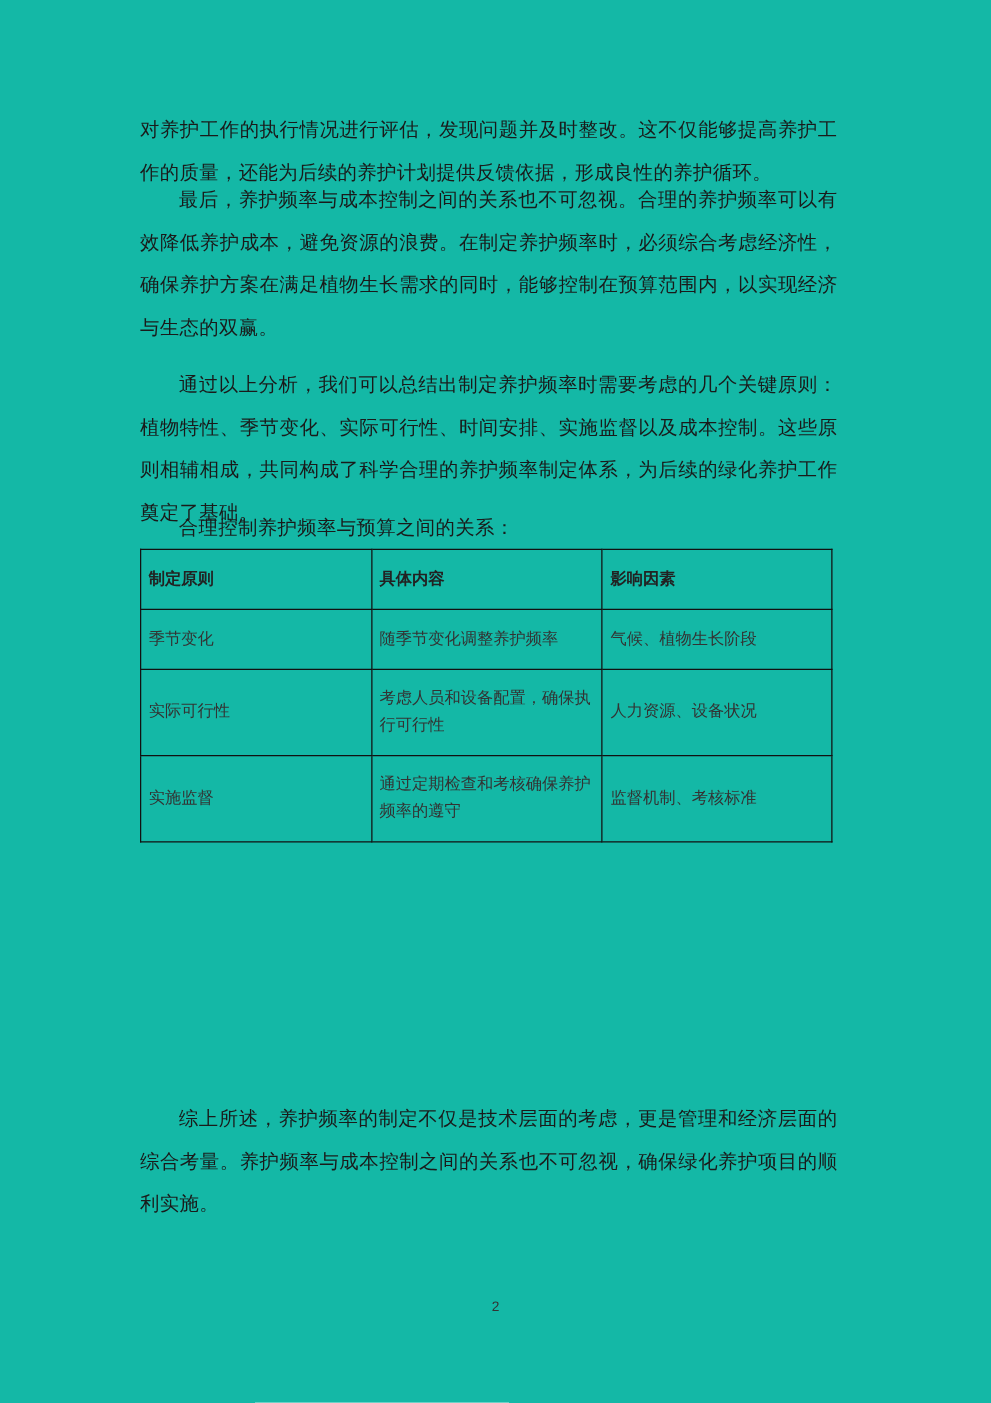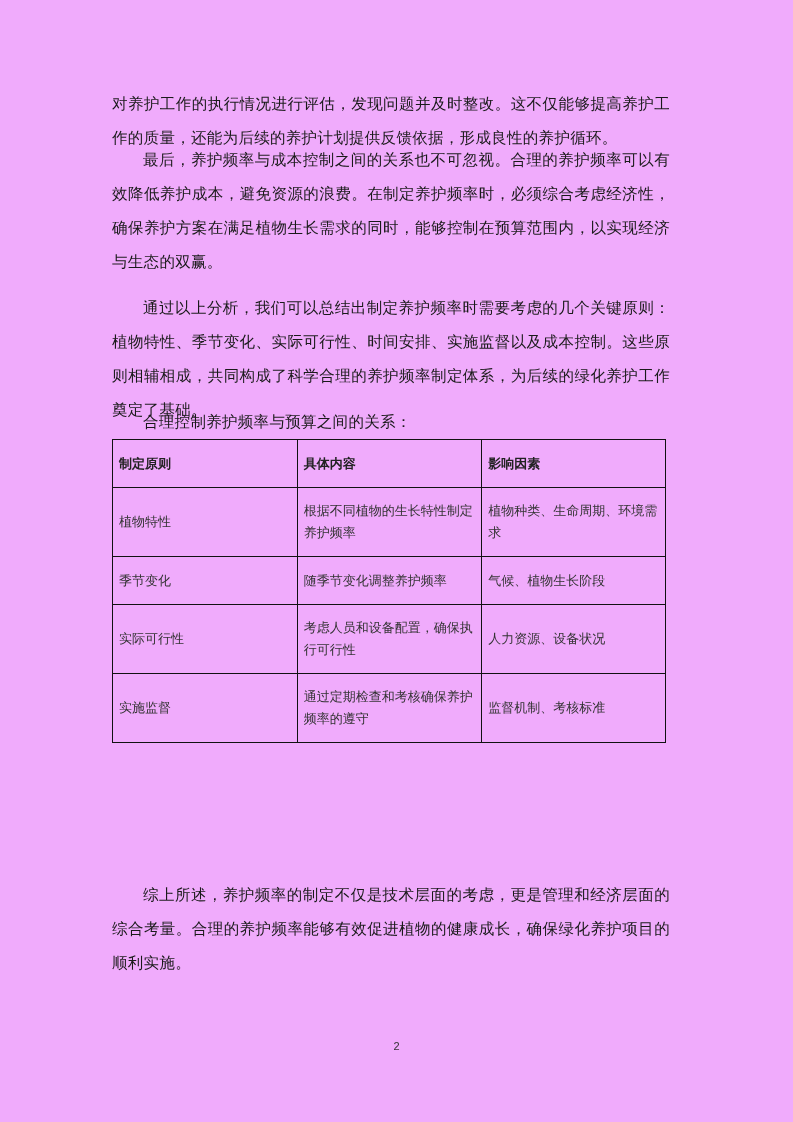--- a/index.html
+++ b/index.html
@@ -1,18 +1,18 @@
 <!DOCTYPE html>
 <html><head>
 <meta charset="utf-8">
 <style>
   html, body { margin: 0; padding: 0; background: #ffffff; }
   body { width: 793px; height: 1122px; position: relative; overflow: hidden;
          font-family: "DejaVu Serif", "Liberation Serif", serif; color: #1a1a1a; }
-  .page { position: absolute; left: 0; top: 0; width: 793px; height: 1122px; background: #f0abfc; }
+  .page { position: absolute; left: 0; top: 0; width: 793px; height: 1122px; background: #14b8a6; }
   .para { position: absolute; left: 112px; width: 558px; font-size: 15.5px; line-height: 34px;
           text-align: justify; margin: 0; letter-spacing: 0.3px; }
   .indent { text-indent: 31px; }
   table.summary { position: absolute; left: 112px; top: 439px; width: 554px;
                   border-collapse: collapse; font-family: "DejaVu Sans", "Liberation Sans", sans-serif; }
   table.summary th, table.summary td { border: 1.3px solid #111; font-size: 13px; color: #333;
                   padding: 0 6px; vertical-align: middle; line-height: 22px; }
   table.summary th { height: 47px; font-weight: bold; text-align: left; color: #222; }
   table.summary td { height: 68px; text-align: left; }
   table.summary tr.short td { height: 47px; }
@@ -37,39 +37,34 @@
         <col class="c3">
       </colgroup>
     <thead>
       <tr>
         <th>制定原则</th>
         <th>具体内容</th>
         <th>影响因素</th>
       </tr>
     </thead>
     <tbody>
-      <tr>
-        <td>植物特性</td>
-        <td>根据不同植物的生长特性制定养护频率</td>
-        <td>植物种类、生命周期、环境需求</td>
-      </tr>
       <tr class="short">
         <td>季节变化</td>
         <td>随季节变化调整养护频率</td>
         <td>气候、植物生长阶段</td>
       </tr>
       <tr>
         <td>实际可行性</td>
         <td>考虑人员和设备配置，确保执行可行性</td>
         <td>人力资源、设备状况</td>
       </tr>
       <tr>
         <td>实施监督</td>
         <td>通过定期检查和考核确保养护频率的遵守</td>
         <td>监督机制、考核标准</td>
       </tr>
     </tbody>
   </table>
 
-  <p class="para indent" style="top:878px;">综上所述，养护频率的制定不仅是技术层面的考虑，更是管理和经济层面的综合考量。合理的养护频率能够有效促进植物的健康成长，确保绿化养护项目的顺利实施。</p>
+  <p class="para indent" style="top:878px;">综上所述，养护频率的制定不仅是技术层面的考虑，更是管理和经济层面的综合考量。养护频率与成本控制之间的关系也不可忽视，确保绿化养护项目的顺利实施。</p>
 
   <div class="page-num">2</div>
 </div>
 
 </body></html>

